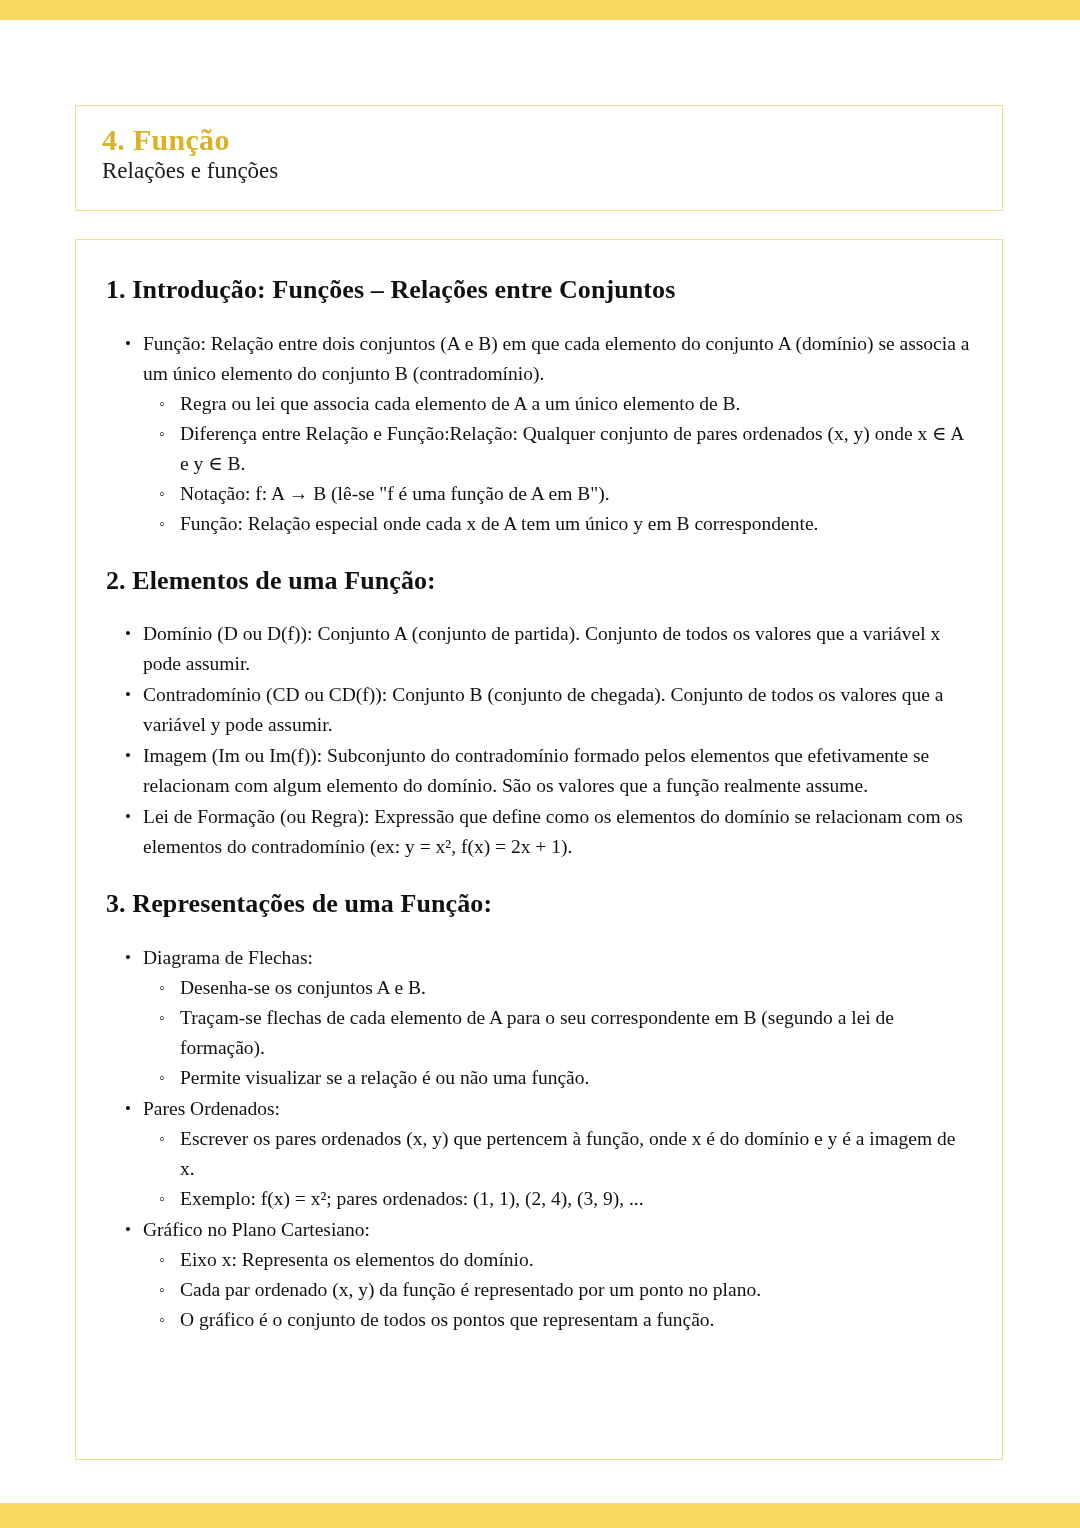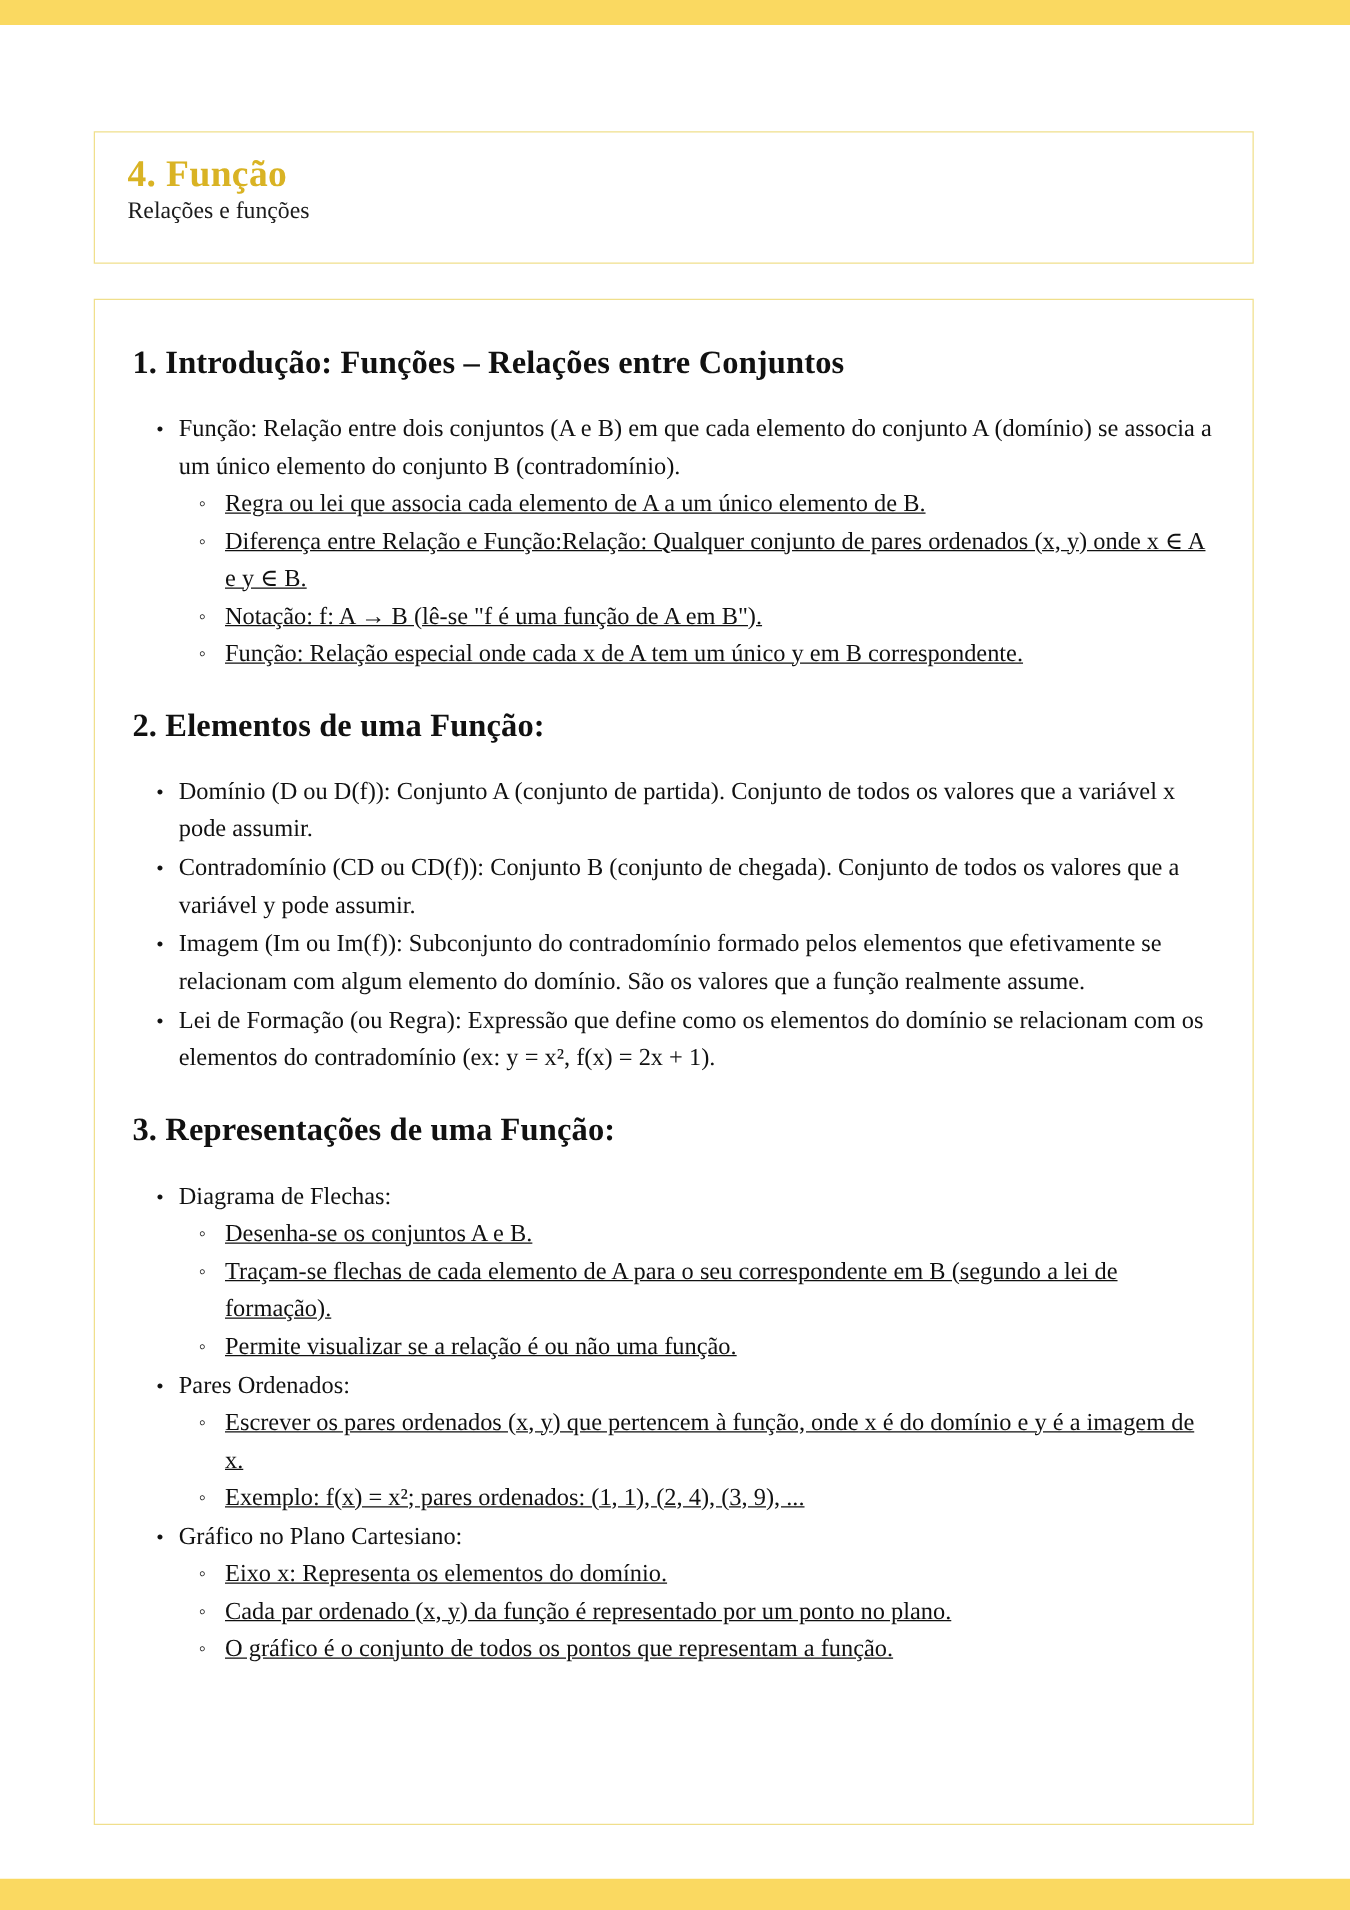--- a/index.html
+++ b/index.html
@@ -50,21 +50,21 @@
   }
   .doc-title {
     font-size: 30px;
     font-weight: bold;
     color: #D9B324;
     line-height: 1.05;
     margin: 0 0 2px 0;
     letter-spacing: .3px;
   }
   .doc-subtitle {
-    font-size: 19px;
+    font-size: 23px;
     color: #1b1b1b;
     line-height: 1.15;
     margin: 0;
   }
 
   
   .content-card {
     position: absolute;
     left: 75px;
     top: 219px;
@@ -120,21 +120,20 @@
     margin: 0;
     padding: 0;
   }
   ul.lvl2 > li {
     position: relative;
     padding-left: 37px;
     margin: 0;
     font-size: 19.5px;
     line-height: 30px;
     color: #111111;
-    text-decoration: underline;
   }
   ul.lvl2 > li::before {
     content: "\25E6";
     position: absolute;
     left: 16px;
     top: 0;
     font-size: 16px;
     line-height: 30px;
     color: #111111;
   }

